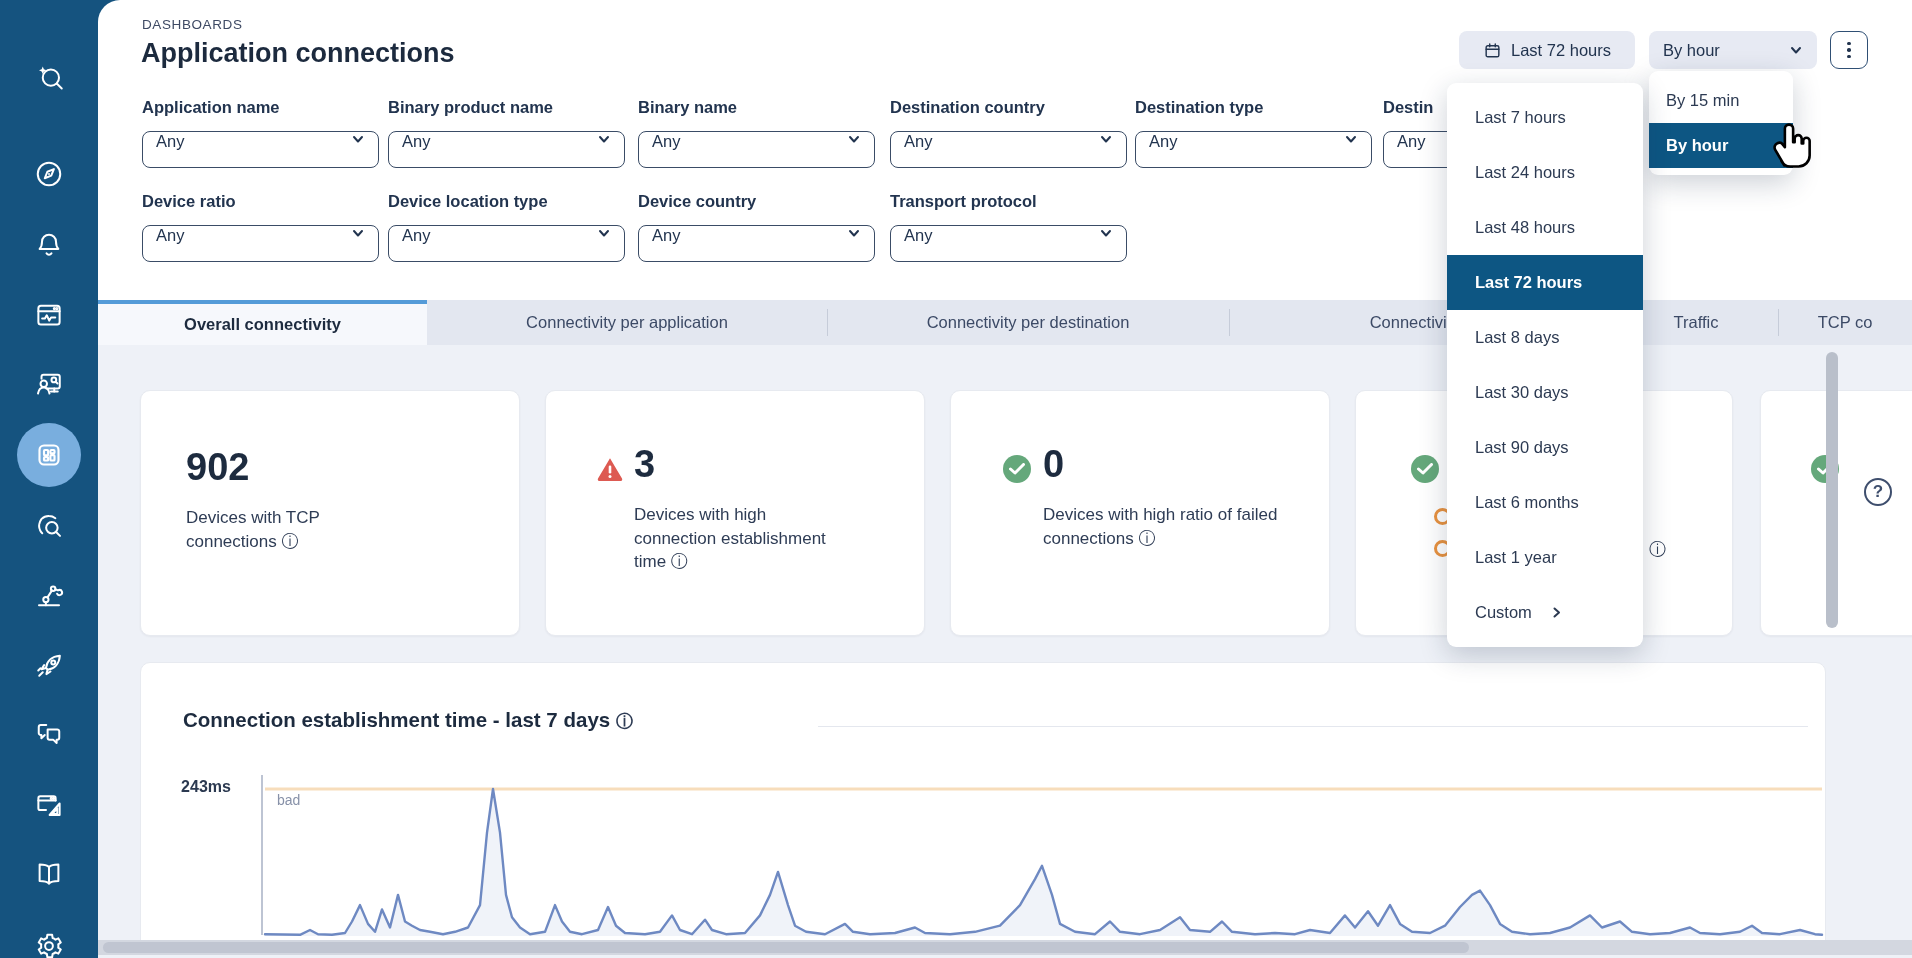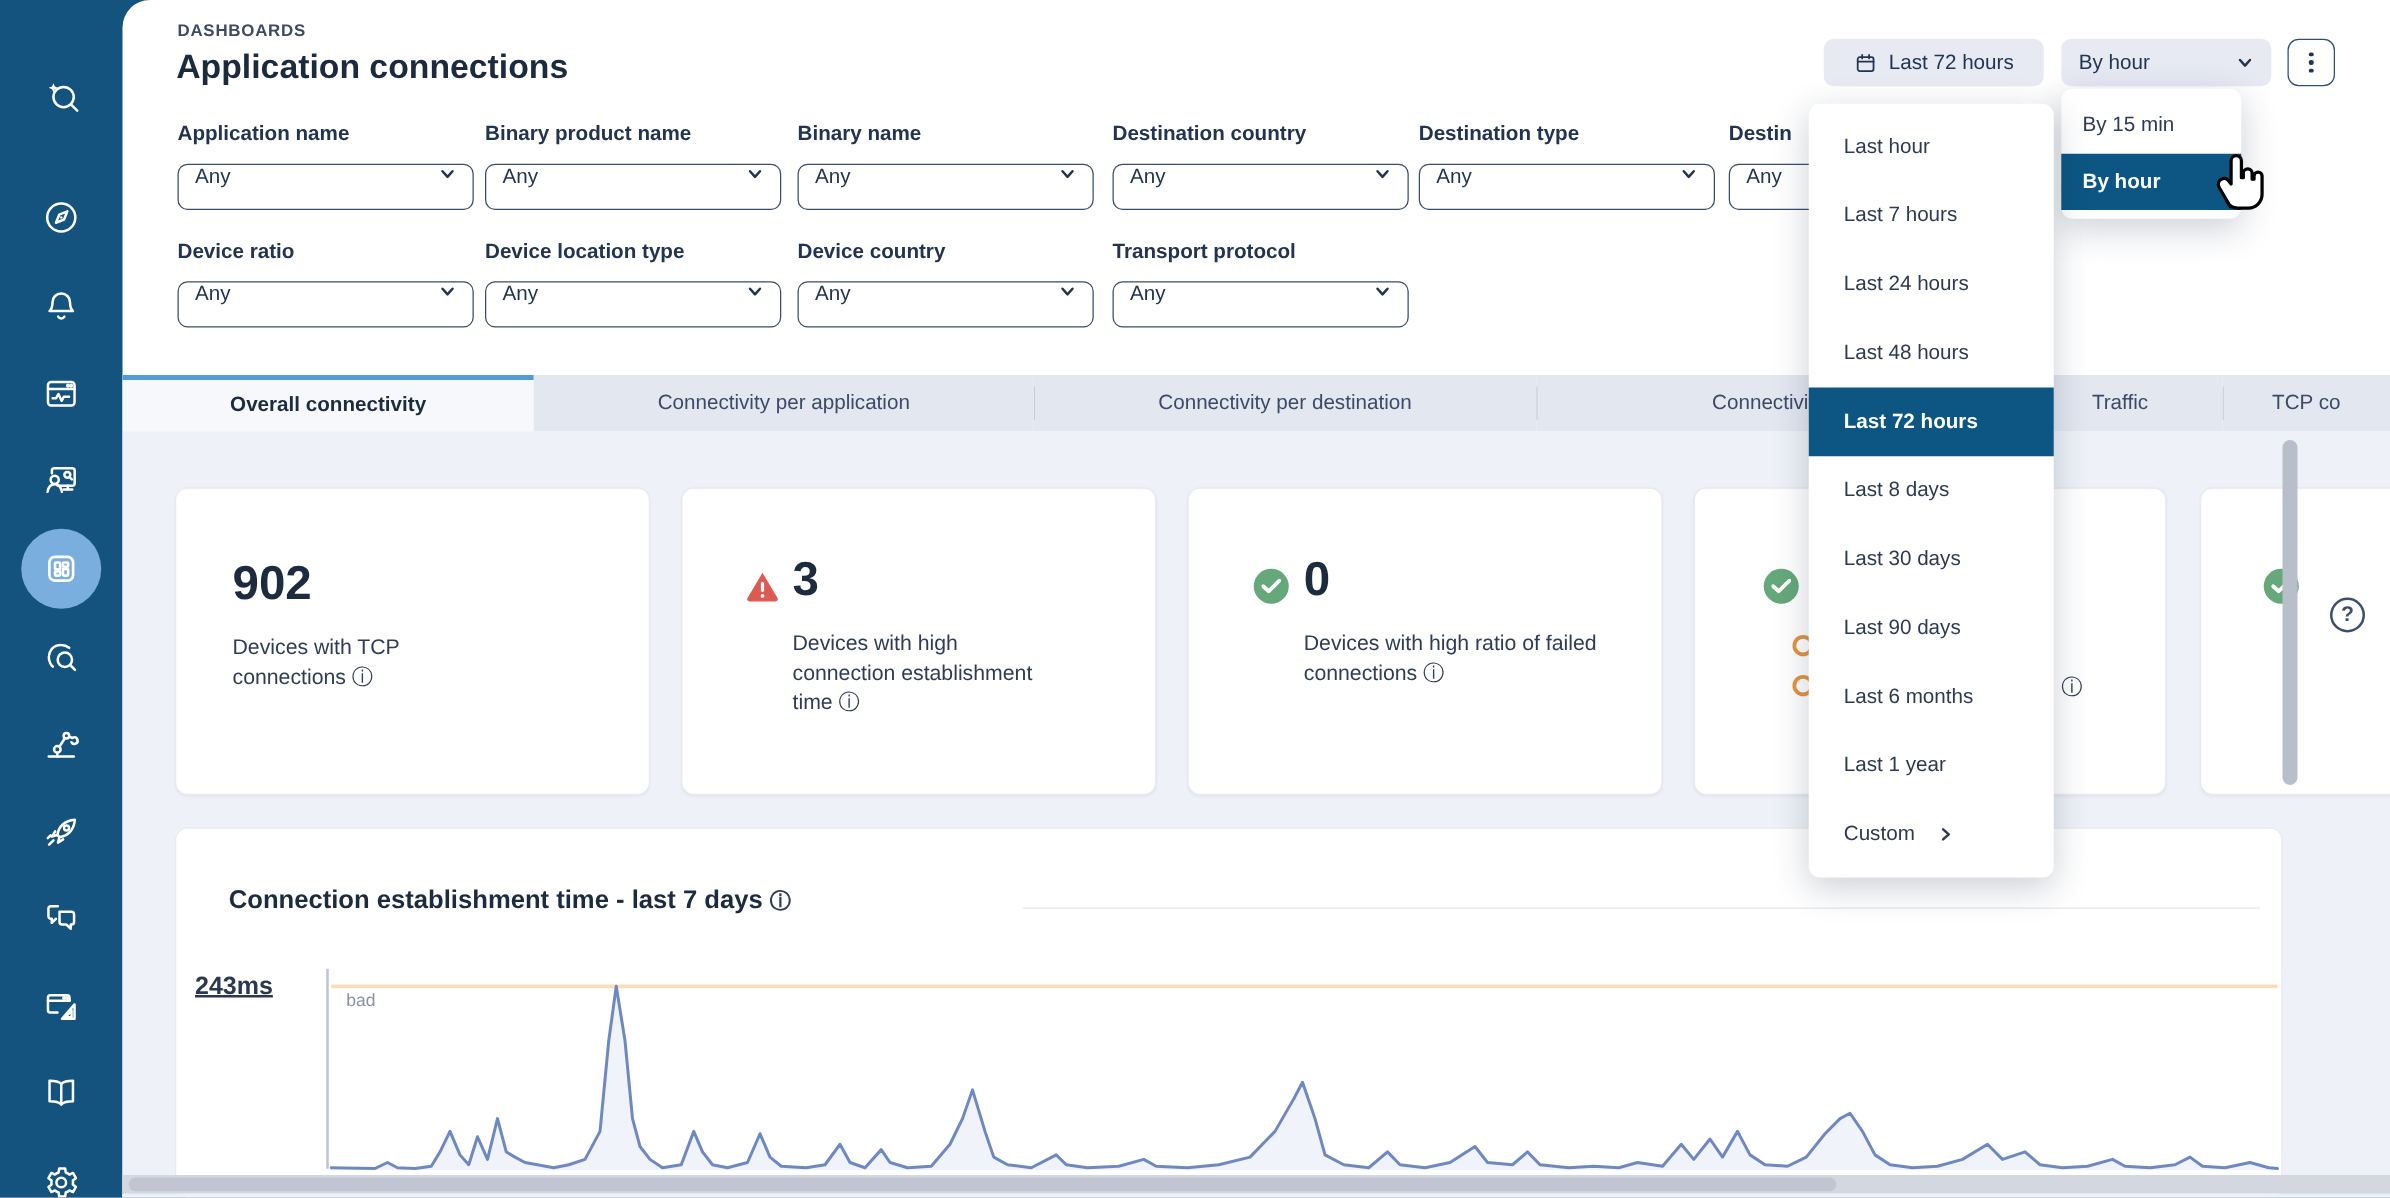--- a/index.html
+++ b/index.html
@@ -7,21 +7,21 @@
   
   .sidebar{position:absolute;left:0;top:0;width:98px;height:958px;background:#15537f;z-index:5;}
   .side-ic{position:absolute;left:34px;width:30px;height:30px;}
   .side-ic svg{width:30px;height:30px;stroke:#fff;fill:none;stroke-width:1.6;stroke-linecap:round;stroke-linejoin:round;}
   .active-bubble{position:absolute;left:17px;width:64px;height:64px;border-radius:50%;background:#79aede;}
   .active-bubble svg{position:absolute;left:17px;top:17px;width:30px;height:30px;stroke:#fff;fill:none;stroke-width:1.7;stroke-linecap:round;stroke-linejoin:round;}
   
   .main{position:absolute;left:98px;top:0;width:1814px;height:958px;background:#ffffff;border-top-left-radius:22px;z-index:6;}
   .content-bg{position:absolute;left:98px;top:345px;width:1814px;height:613px;background:#eef1f7;z-index:7;}
   
-  .eyebrow{position:absolute;left:142px;top:17px;font-size:13.5px;font-weight:bold;letter-spacing:.6px;color:#3e4a64;z-index:10;}
+  .eyebrow{position:absolute;left:142px;top:17px;font-size:13.5px;font-weight:normal;letter-spacing:.6px;color:#3e4a64;z-index:10;}
   .page-title{position:absolute;left:141px;top:38px;font-size:27px;font-weight:bold;color:#1c2a3e;z-index:10;}
   
   .chip{position:absolute;left:1459px;top:31px;width:176px;height:38px;background:#e7eaf3;border-radius:8px;display:flex;align-items:center;justify-content:center;gap:9px;color:#22344f;font-size:16.5px;z-index:30;box-sizing:border-box;}
   .chip svg{width:19px;height:19px;stroke:#22344f;fill:none;stroke-width:1.8;stroke-linecap:round;}
   .gran-select{position:absolute;left:1649px;top:31px;width:168px;height:38px;background:#e7eaf3;border-radius:8px;display:flex;align-items:center;color:#22344f;font-size:16.5px;padding:0 14px;box-sizing:border-box;z-index:30;}
   .gran-select .cap{flex:1;}
   .kebab{position:absolute;left:1830px;top:31px;width:38px;height:38px;background:#fff;border:1px solid #2f4f74;border-radius:9px;display:flex;flex-direction:column;align-items:center;justify-content:center;gap:3px;z-index:30;box-sizing:border-box;}
   .kebab i{width:3.5px;height:3.5px;border-radius:50%;background:#22344f;}
   .chev{width:14px;height:14px;stroke:#22344f;fill:none;stroke-width:2;stroke-linecap:round;stroke-linejoin:round;}
   
@@ -47,21 +47,21 @@
   .card .num{position:absolute;font-size:38px;font-weight:bold;color:#1d2b3f;}
   .card .desc{position:absolute;font-size:17px;line-height:23.5px;color:#2e3c55;}
   .ic-warning{position:absolute;width:28px;height:28px;}
   .ic-success{position:absolute;width:28px;height:28px;border-radius:50%;background:#65a87b;}
   .ic-success svg{position:absolute;left:6px;top:8px;width:16px;height:12px;stroke:#fff;fill:none;stroke-width:3;stroke-linecap:round;stroke-linejoin:round;}
   .info{color:#2e3c55;font-size:17px;}
   
   .chart-card{position:absolute;left:140px;top:662px;width:1686px;height:296px;background:#fff;border:1px solid #e7eaf0;border-radius:10px;z-index:8;box-sizing:border-box;}
   .chart-title{position:absolute;left:183px;top:708px;font-size:20.5px;font-weight:bold;color:#1d2b3f;z-index:9;}
   .chart-rule{position:absolute;left:818px;top:726px;width:990px;height:1px;background:#e4e7ee;z-index:9;}
-  .ymax{position:absolute;left:156px;top:778px;width:100px;text-align:left;font-size:20px;font-weight:bold;color:#2b3950;z-index:9;text-decoration:underline;}
+  .ymax{position:absolute;left:156px;top:778px;width:100px;text-align:center;font-size:16px;font-weight:bold;color:#2b3950;z-index:9;}
   .yaxis{position:absolute;left:261px;top:775px;width:2px;height:160px;background:#bdc4d3;z-index:9;}
   .badlab{position:absolute;left:277px;top:792px;font-size:14px;color:#8791a8;z-index:10;}
   #chart-svg{position:absolute;left:262px;top:780px;z-index:9;}
   
   .vscroll{position:absolute;left:1826px;top:352px;width:12px;height:276px;border-radius:6px;background:#b9bfca;z-index:40;}
   .hscroll-track{position:absolute;left:98px;top:940px;width:1814px;height:15px;background:#d3d7e0;z-index:40;}
   .hscroll-thumb{position:absolute;left:103px;top:942px;width:1366px;height:11px;border-radius:6px;background:#c0c5d1;z-index:41;}
   .bottom-strip{position:absolute;left:98px;top:955px;width:1814px;height:3px;background:#eef1f7;z-index:42;}
   .help-btn{position:absolute;left:1864px;top:478px;width:28px;height:28px;border:2px solid #3e4e6d;border-radius:50%;background:#fff;color:#3e4e6d;font-size:17px;font-weight:bold;display:flex;align-items:center;justify-content:center;z-index:45;box-sizing:border-box;}
   
@@ -188,21 +188,20 @@
       <i></i>
       <i></i>
     </div>
 
   <div class="menu" id="gran-menu">
     <div class="menu-item">By 15 min</div>
     <div class="menu-item selected">By hour</div>
   </div>
 
   <div class="menu" id="time-menu">
-    <div class="menu-item">Last hour</div>
     <div class="menu-item">Last 7 hours</div>
     <div class="menu-item">Last 24 hours</div>
     <div class="menu-item">Last 48 hours</div>
     <div class="menu-item selected">Last 72 hours</div>
     <div class="menu-item">Last 8 days</div>
     <div class="menu-item">Last 30 days</div>
     <div class="menu-item">Last 90 days</div>
     <div class="menu-item">Last 6 months</div>
     <div class="menu-item">Last 1 year</div>
     <div class="menu-item">

